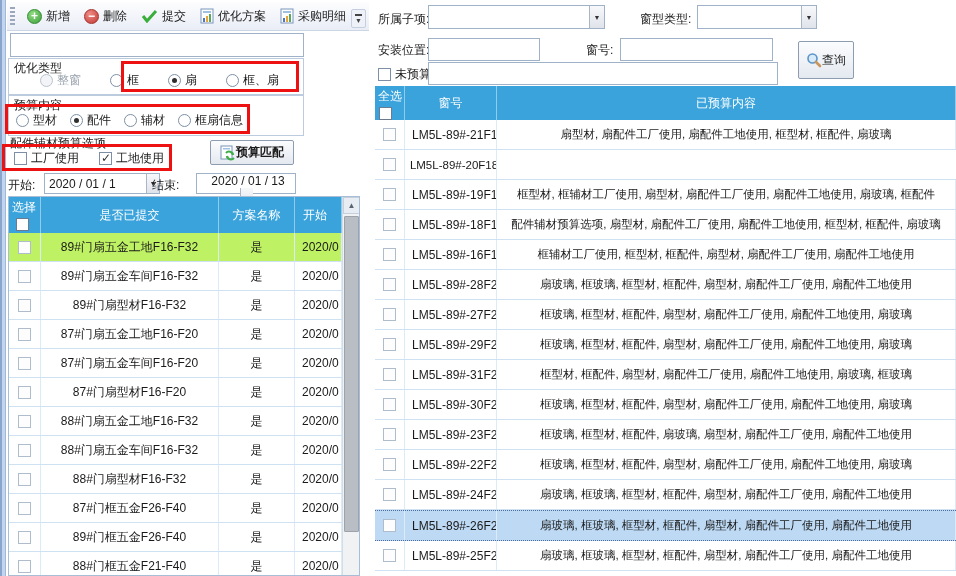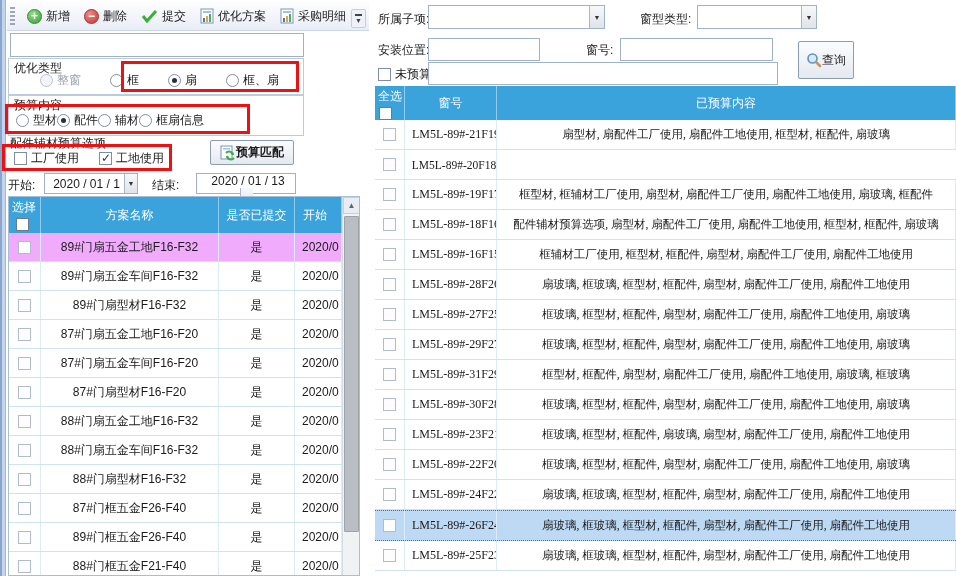--- a/index.html
+++ b/index.html
@@ -64,31 +64,31 @@
   .combo .val { flex:1; }
   .label { position:absolute; font-size:12px; white-space:nowrap; }
 
   
   .tbl { position:absolute; overflow:hidden; background:#fff; }
   .tbl-header { display:grid; background:#3aa3dc; color:#fff; }
   .hcell { border-right:1px solid rgba(255,255,255,0.45); position:relative; display:flex; align-items:center; justify-content:center; }
   .hcell.stacked { flex-direction:column; align-items:flex-start; justify-content:flex-start; padding:2px 0 0 3px; }
   .hcell .hcb { width:13px; height:13px; background:#fff; border:1px solid #6b7c90; margin:2px 0 0 4px; }
   .trow { display:grid; border-bottom:1px solid #cfe2f3; background:#fff; }
-  .trow.selected { background:#f0abfc; }
+  .trow.selected { background:#bef264; }
   .tcell { display:flex; align-items:center; overflow:hidden; white-space:nowrap;
     border-right:1px solid #dcebf8; }
   .tcell.center { justify-content:center; }
   .tcell.padded { padding-left:7px; }
 
   #left-table  { left:8px;  top:196px; width:352px; height:380px; border:1px solid #a8bed6; }
   #left-table .tbl-header { grid-template-columns:32px 178px 76px 1fr; height:36px; margin-right:17px; }
   #left-table .trow { grid-template-columns:32px 178px 76px 1fr; height:29px; margin-right:17px; }
 
-  #right-table { left:375px; top:86px; width:581px; height:490px;font-family:Liberation Serif, serif; }
+  #right-table { left:375px; top:86px; width:581px; height:490px; }
   #right-table .tbl-header { grid-template-columns:30px 92px 1fr; height:34px; }
   #right-table .trow { grid-template-columns:30px 92px 1fr; height:30px; }
   #right-table .trow .tcell:last-child { justify-content:center; font-size:11.5px; }
   #right-table .trow.selected { background:#bdd9f4; border-top:1px dotted #4a6b9b; border-bottom:1px dotted #4a6b9b; height:31px; }
 
   
   .vscroll { position:absolute; right:0; top:0; width:17px; height:100%; background:#f1f2f4; border-left:1px solid #d4dce6; }
   .vs-up { position:absolute; top:0; left:0; width:17px; height:17px; background:#e8edf3; border:1px solid #c6d0dc;
     display:flex; align-items:center; justify-content:center; font-size:8px; color:#5a6470; }
   .vs-thumb { position:absolute; top:19px; left:1px; width:15px; height:316px; background:#b9bdc4; border:1px solid #9ea3ab; border-radius:1px; }
@@ -172,21 +172,21 @@
         </label>
 
         <label class="opt">
           <span class="rd"></span>
           <span>框、扇</span>
         </label>
       </div>
 
     <div class="groupbox" style="left:8px; top:95px; width:296px; height:41px;"></div>
     <div class="grp-label" style="left:14px; top:97px;">预算内容</div>
-    <div class="opt-row" style="left:16px; top:112px; width:280px; ">
+    <div class="opt-row" style="left:16px; top:112px; width:280px; gap:13px;">
 
         <label class="opt">
           <span class="rd"></span>
           <span>型材</span>
         </label>
 
         <label class="opt checked">
           <span class="rd"></span>
           <span>配件</span>
         </label>
@@ -221,38 +221,38 @@
           <rect x="3" y="3" width="7" height="1.5" fill="#9ec1e4"></rect>
           <path d="M6 8 a4 4 0 0 1 7 2" fill="none" stroke="#3fae4a" stroke-width="2"></path>
           <path d="M14 13 a4 4 0 0 1 -7 -2" fill="none" stroke="#3fae4a" stroke-width="2"></path>
           <path d="M13 7 l1 3 -3 -1 z" fill="#3fae4a"></path>
           <path d="M7 14 l-1 -3 3 1 z" fill="#3fae4a"></path>
         </svg>
       <span>预算匹配</span>
     </div>
 
     <div class="date-label" style="left:8px; top:177px;">开始:</div>
-    <div class="date-combo" style="left:44px; top:173px; width:94px;text-align:center;">
+    <div class="date-combo" style="left:44px; top:173px; width:116px;">
       <span class="val">2020 / 01 / 1</span>
       <span class="combo-arrow" style="width:13px;">▼</span>
     </div>
     <div class="date-label" style="left:152px; top:177px;">结束:</div>
     <div class="date-combo" style="left:196px; top:173px; width:100px;flex-direction:column;">
       <span class="val">2020 / 01 / 13</span>
       <span class="combo-arrow" style="width:13px;">▼</span>
     </div>
 
     <div class="tbl" id="left-table">
       <div class="tbl-header">
         <div class="hcell stacked">
           <span>选择</span>
           <span class="hcb"></span>
         </div>
+        <div class="hcell">是否已提交</div>
         <div class="hcell">方案名称</div>
-        <div class="hcell">是否已提交</div>
         <div class="hcell" style="justify-content:flex-start; padding-left:8px;">开始</div>
       </div>
       <div>
 
           <div class="trow selected">
             <div class="tcell center">
               <span class="mini-cbx"></span>
             </div>
             <div class="tcell center">89#门扇五金工地F16-F32</div>
             <div class="tcell center">是</div>

